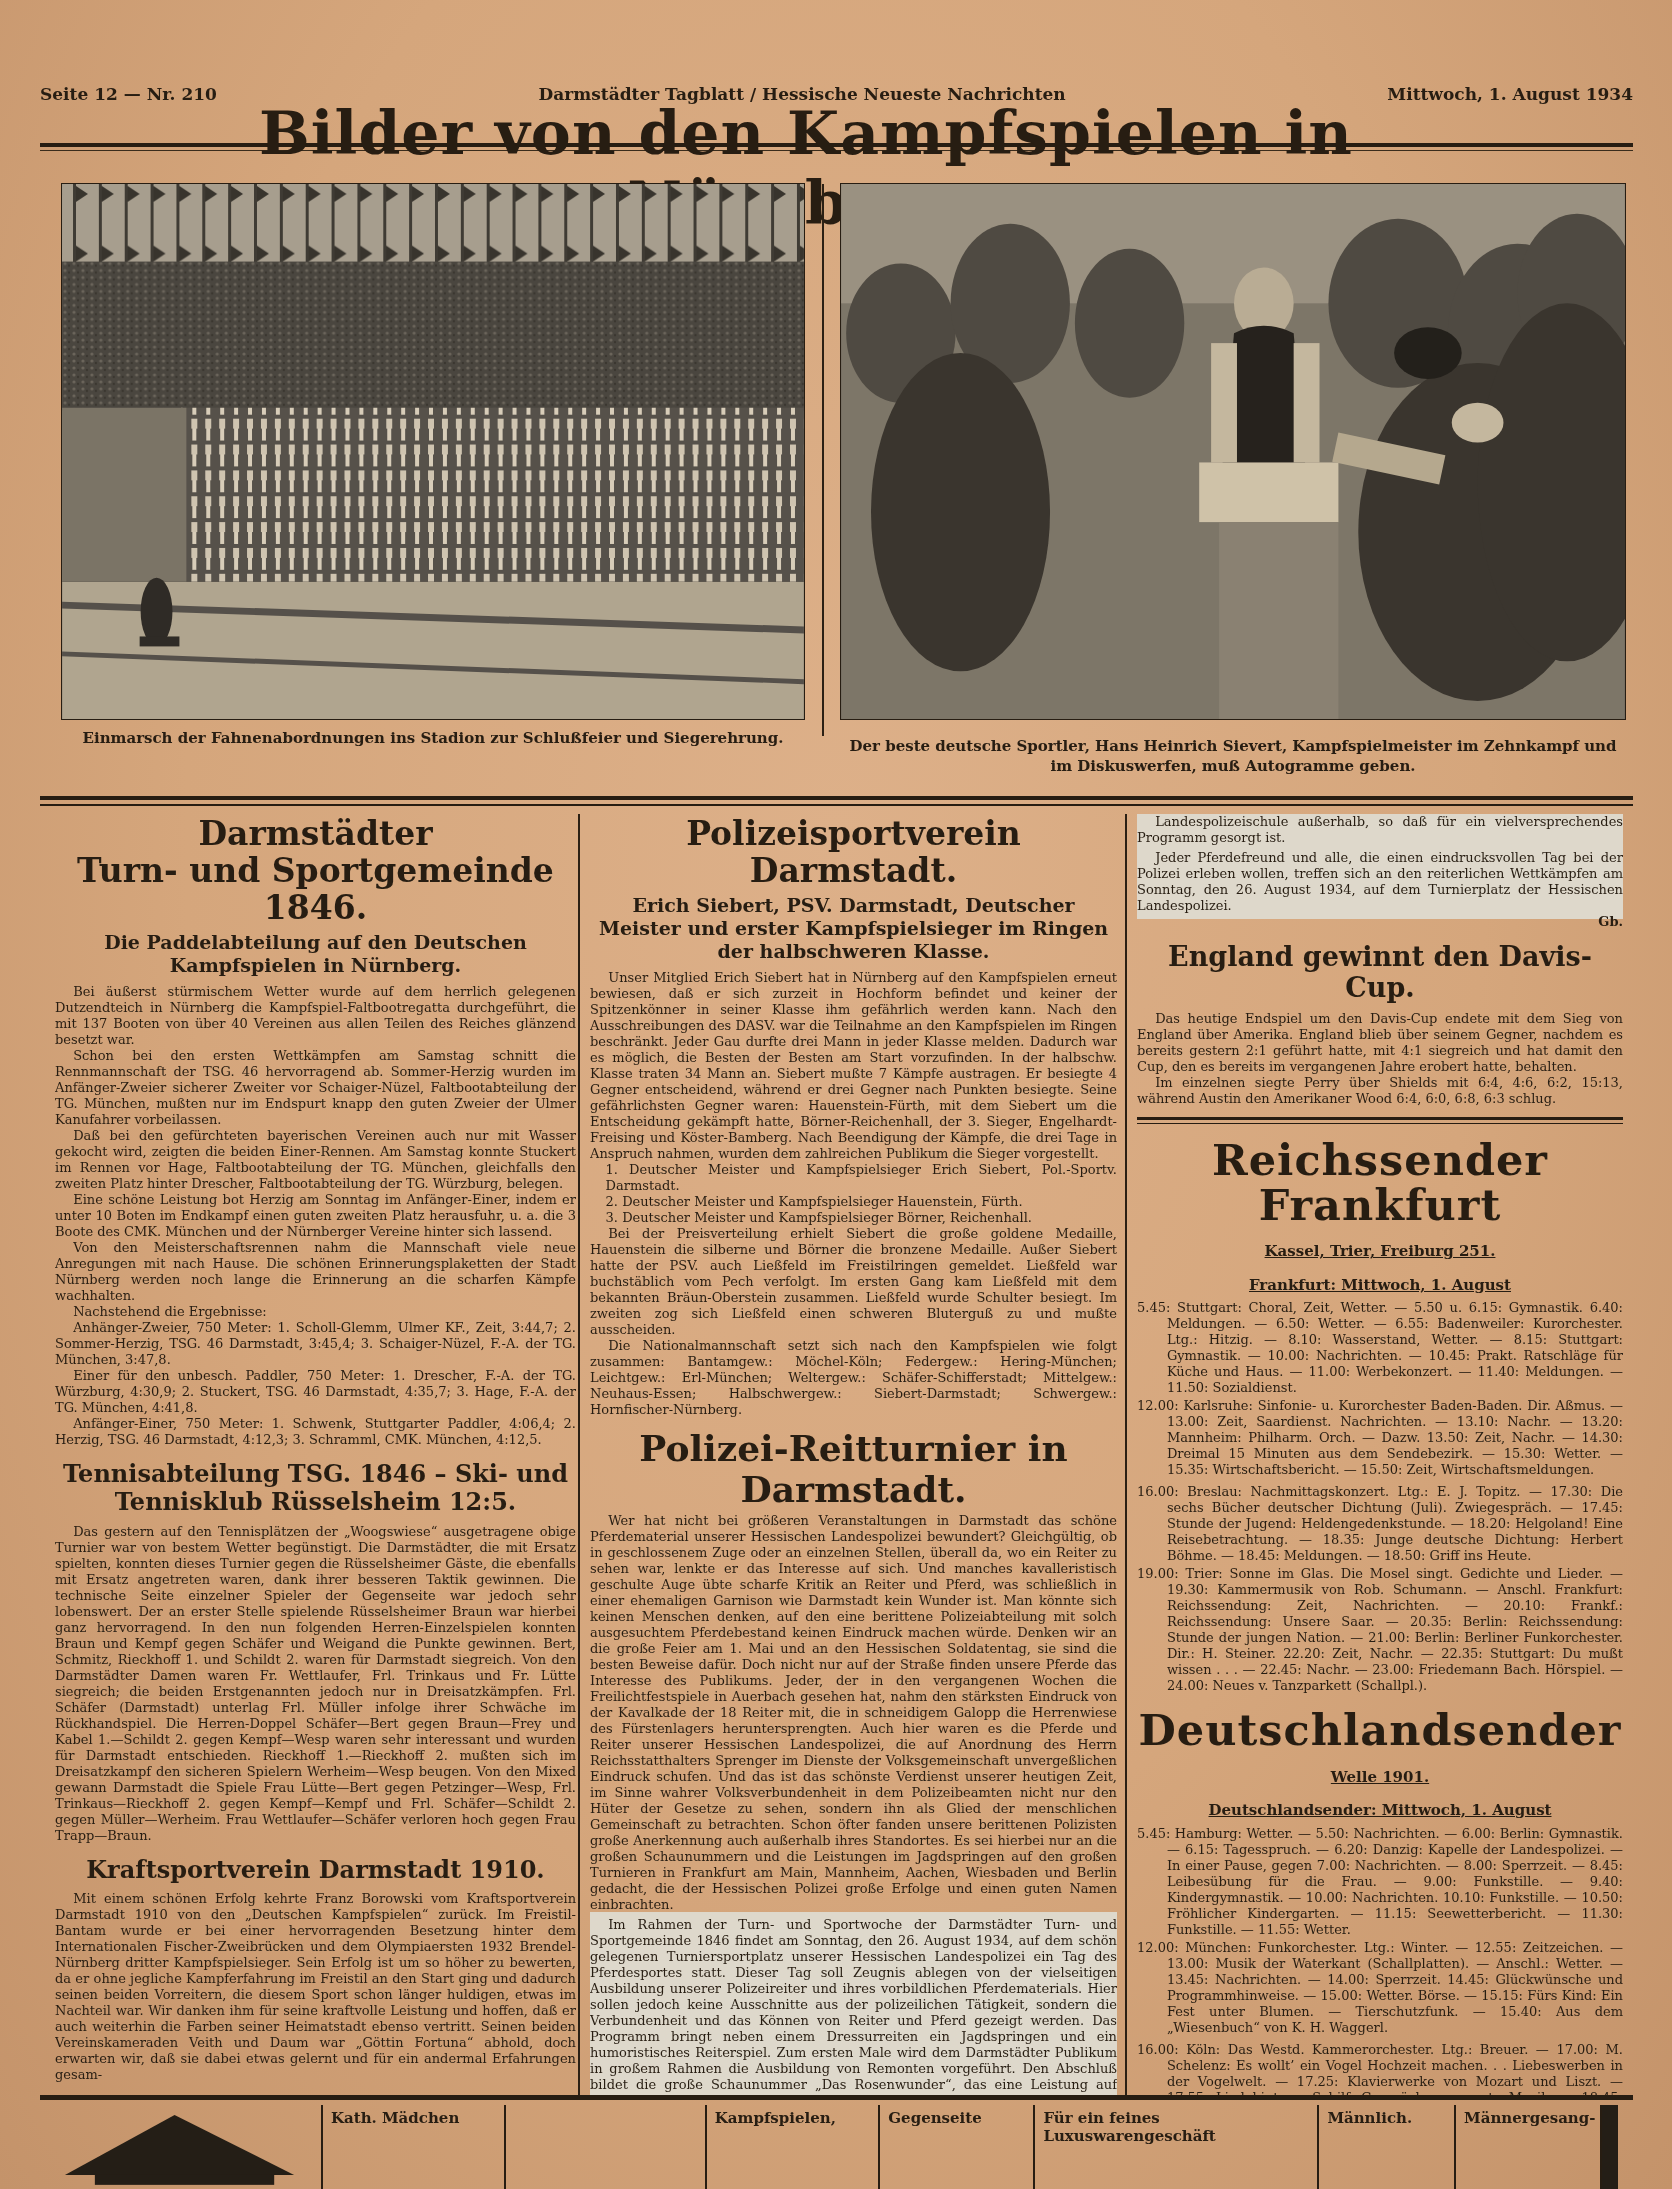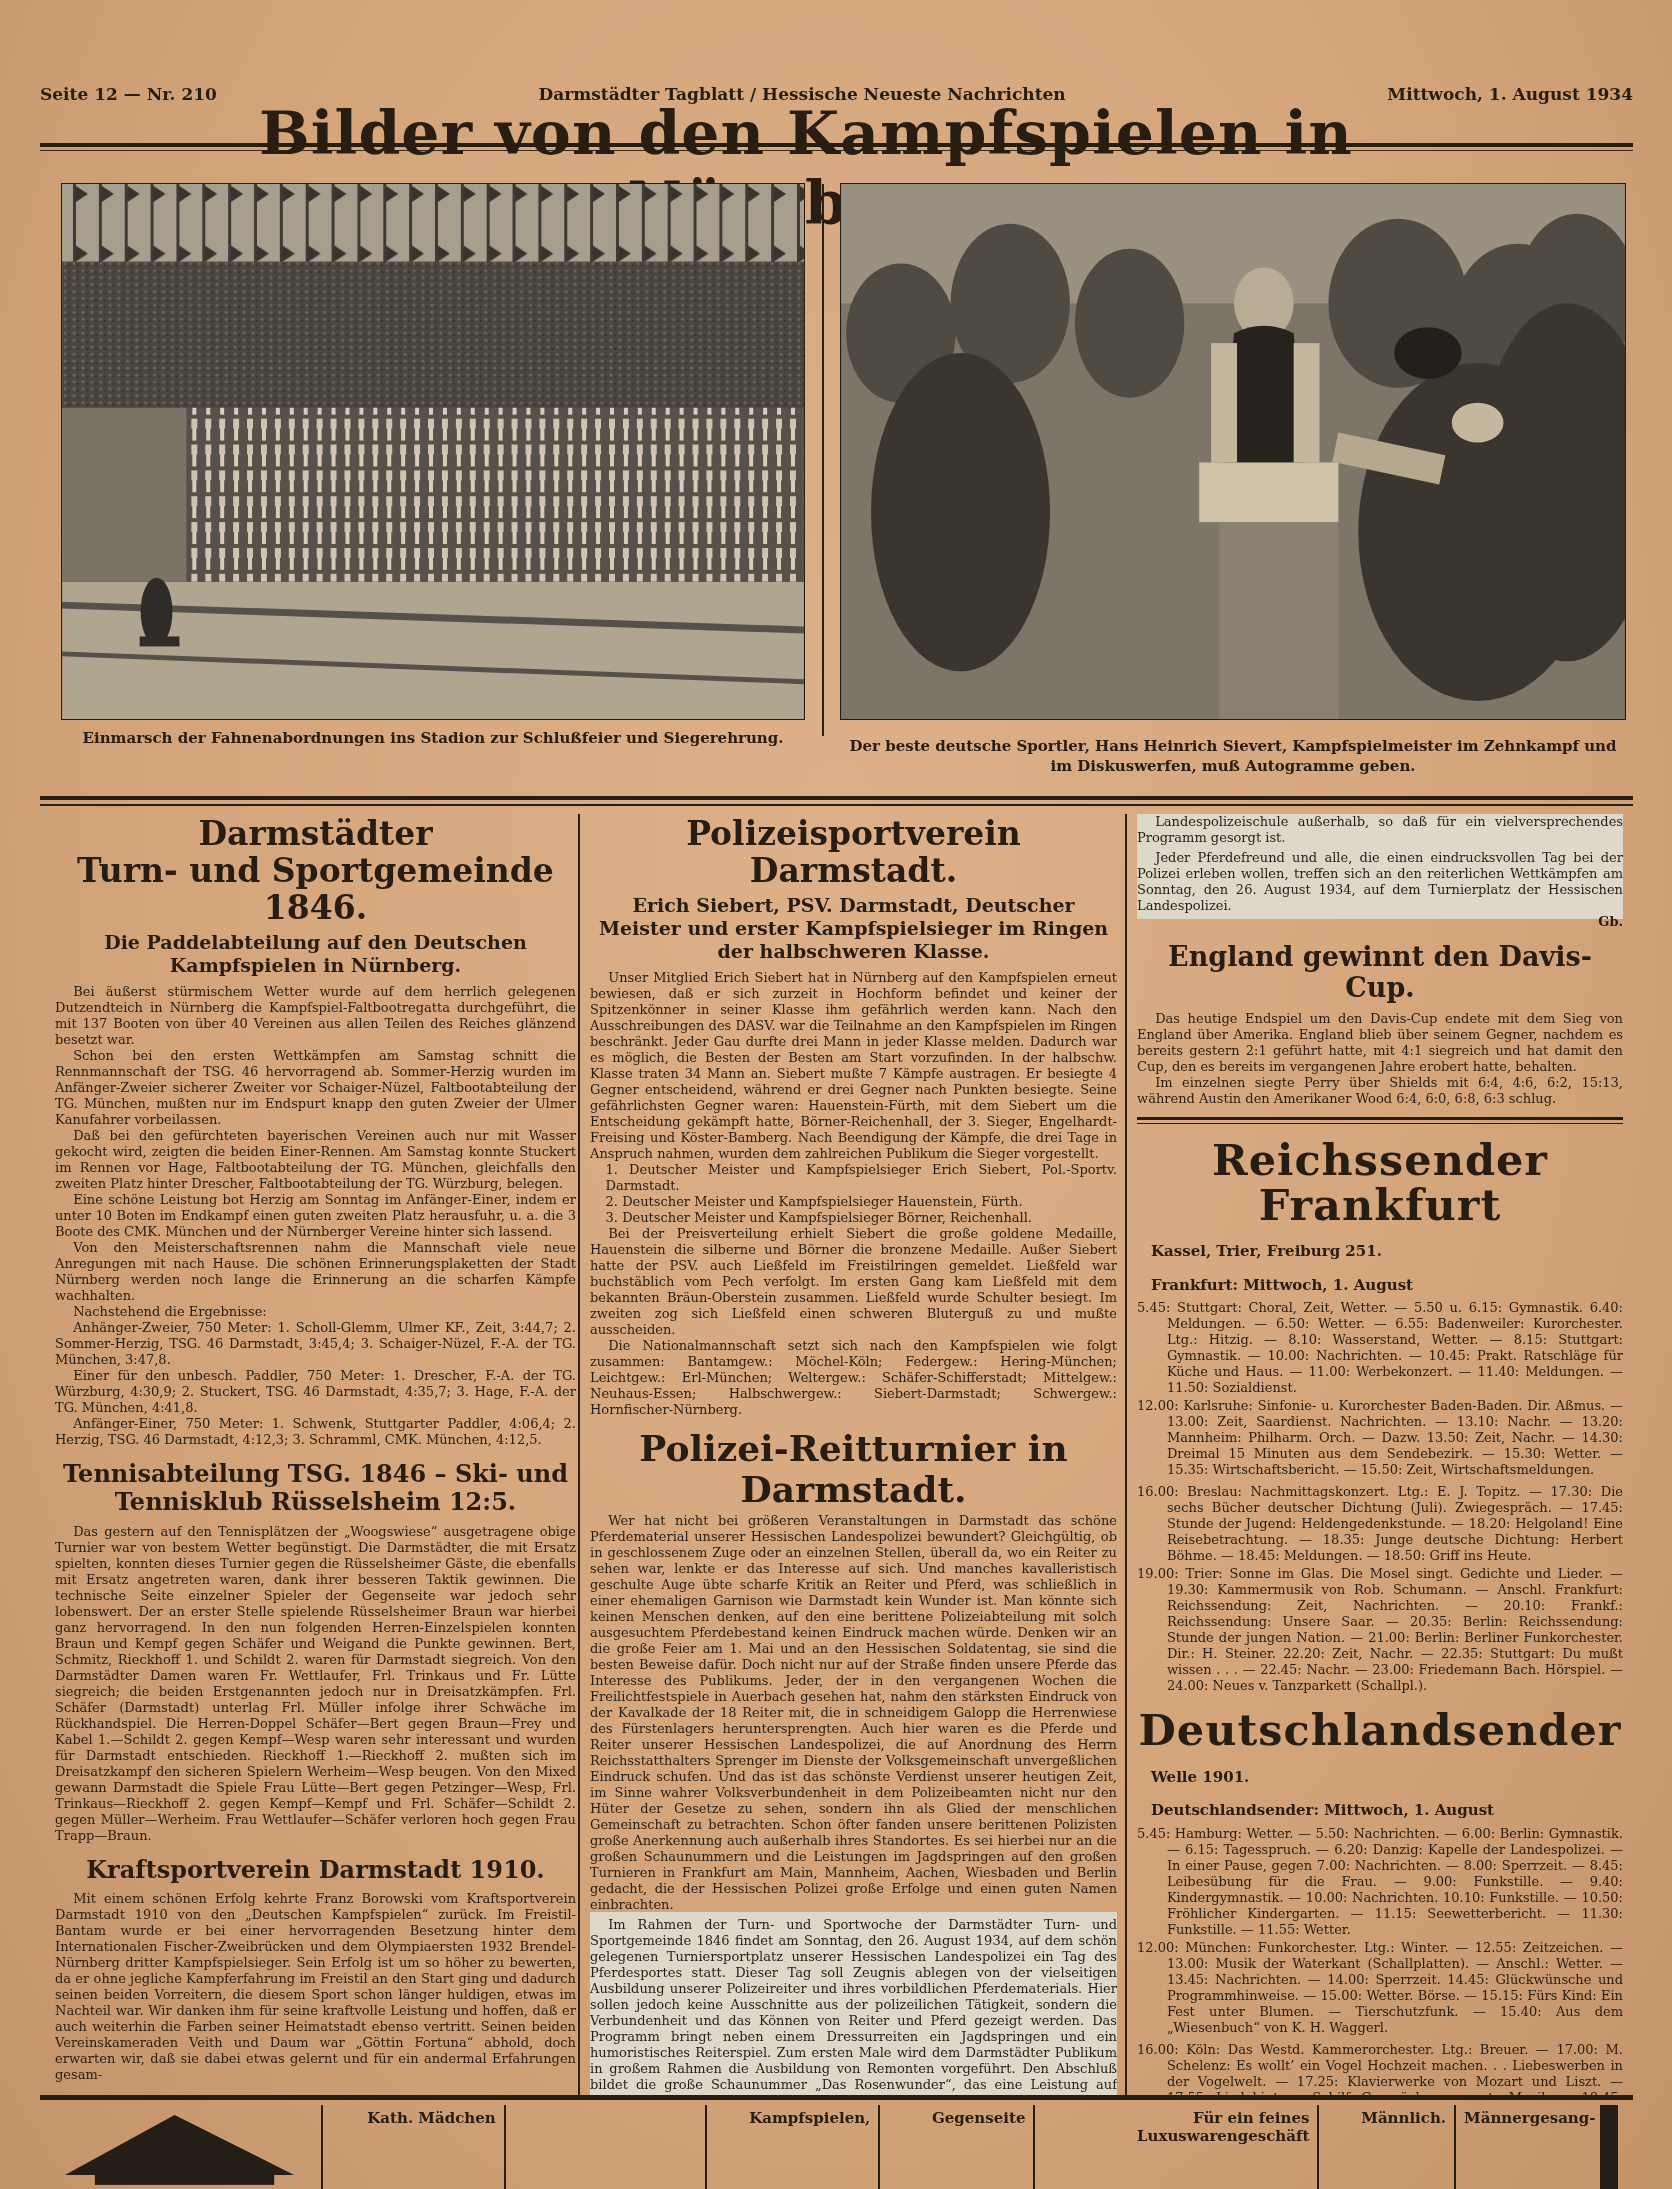--- a/index.html
+++ b/index.html
@@ -23,31 +23,31 @@
   .rule-d{top:804px;left:40px;right:40px;height:2px;background:#271d12;}
   
   .col{top:814px;height:1282px;overflow:hidden;}
   .vr{top:814px;width:2px;height:1282px;background:#2b2014;}
   p{margin:0;text-indent:1.4em;text-align:justify;font-size:13px;line-height:16px;}
   .no-ind{text-indent:0;}
   .h-col{font-size:33px;font-weight:bold;text-align:center;line-height:1.12;margin:2px 0 4px 0;}
   .h-sub{font-size:19px;font-weight:bold;text-align:center;line-height:1.2;margin:4px 0 8px 0;}
   .h-mid{font-size:24px;font-weight:bold;text-align:center;line-height:1.15;margin:12px 0 8px 0;}
   .h-big{font-size:43px;font-weight:bold;text-align:center;line-height:1.05;margin:14px 0 6px 0;letter-spacing:1px;}
-  .radio-sub{font-size:15px;font-weight:bold;text-align:left;line-height:1.3;margin:14px;}
+  .radio-sub{font-size:15px;font-weight:bold;text-align:center;line-height:1.3;margin:14px;text-decoration:underline;}
   .sched{padding-left:2.3em;text-indent:-2.3em;text-align:justify;font-size:13px;line-height:16px;margin:0 0 2px 0;}
   .hl{background:#ded8cb;box-shadow:0 0 0 5px #ded8cb;}
   .sig-row{display:flex;}
   .sig-row p{flex:1;}
   .sig{font-size:13px;font-weight:bold;align-self:flex-end;text-indent:0;}
   .double-rule{border-top:3px solid #271d12;border-bottom:1px solid #271d12;height:3px;margin:10px 0;} .spacer4{height:4px;}
   
   .rule-e{top:2095px;left:40px;right:40px;height:5px;background:#271d12;}
   .ads{top:2105px;left:55px;right:55px;height:84px;display:flex;overflow:hidden;}
-  .ad{border-left:2px solid #271d12;padding:4px 8px 0 8px;font-weight:bold;font-size:15px;text-align:right;overflow:hidden;}
+  .ad{border-left:2px solid #271d12;padding:4px 8px 0 8px;font-weight:bold;font-size:15px;text-align:left;overflow:hidden;}
   .ad:first-child{border-left:none;padding:0;}
   .ad-dark{background:#241e16;}
 </style>
 </head>
 <body>
 
 <div class="abs mast">
   <span>Seite 12 — Nr. 210</span>
   <span>Darmstädter Tagblatt / Hessische Neueste Nachrichten</span>
   <span>Mittwoch, 1. August 1934</span>

